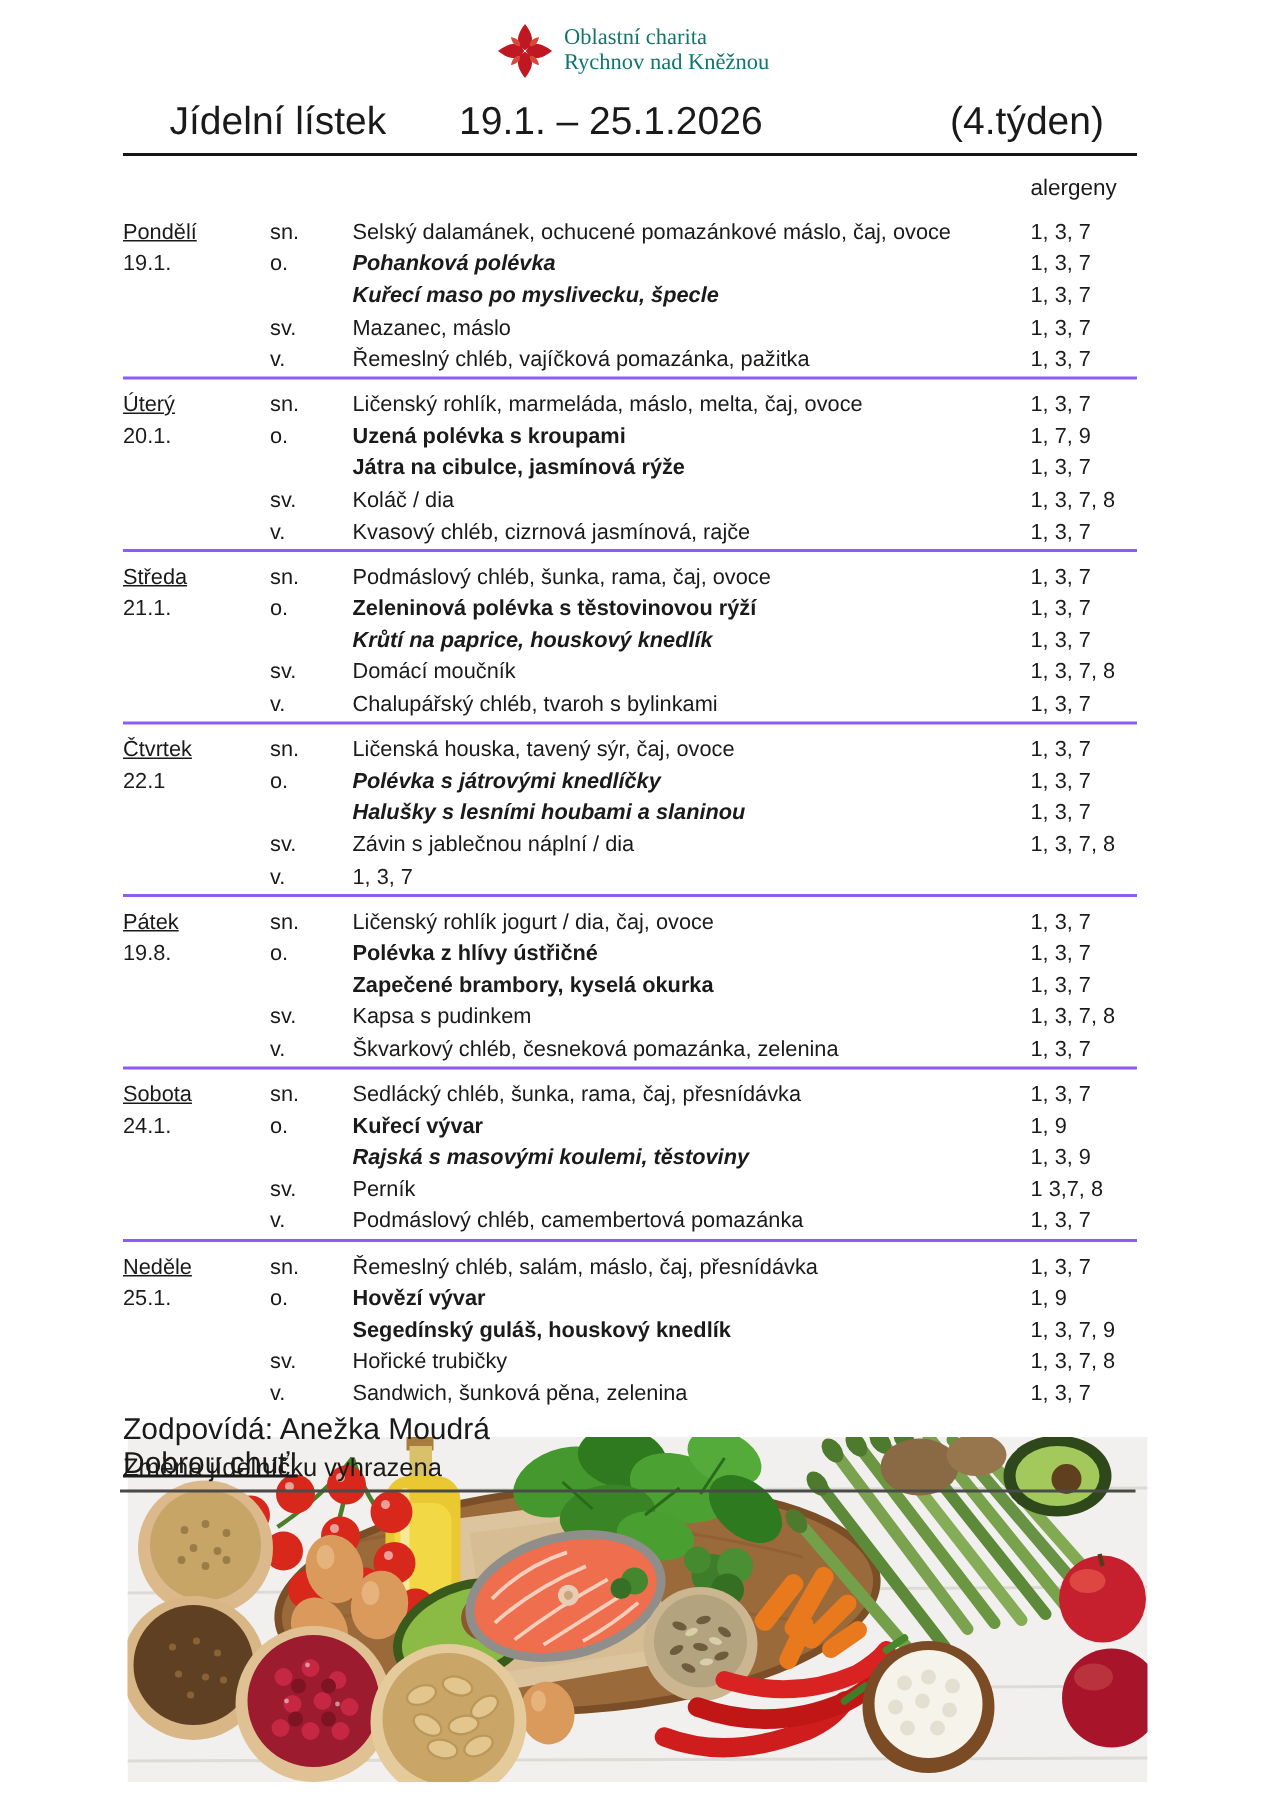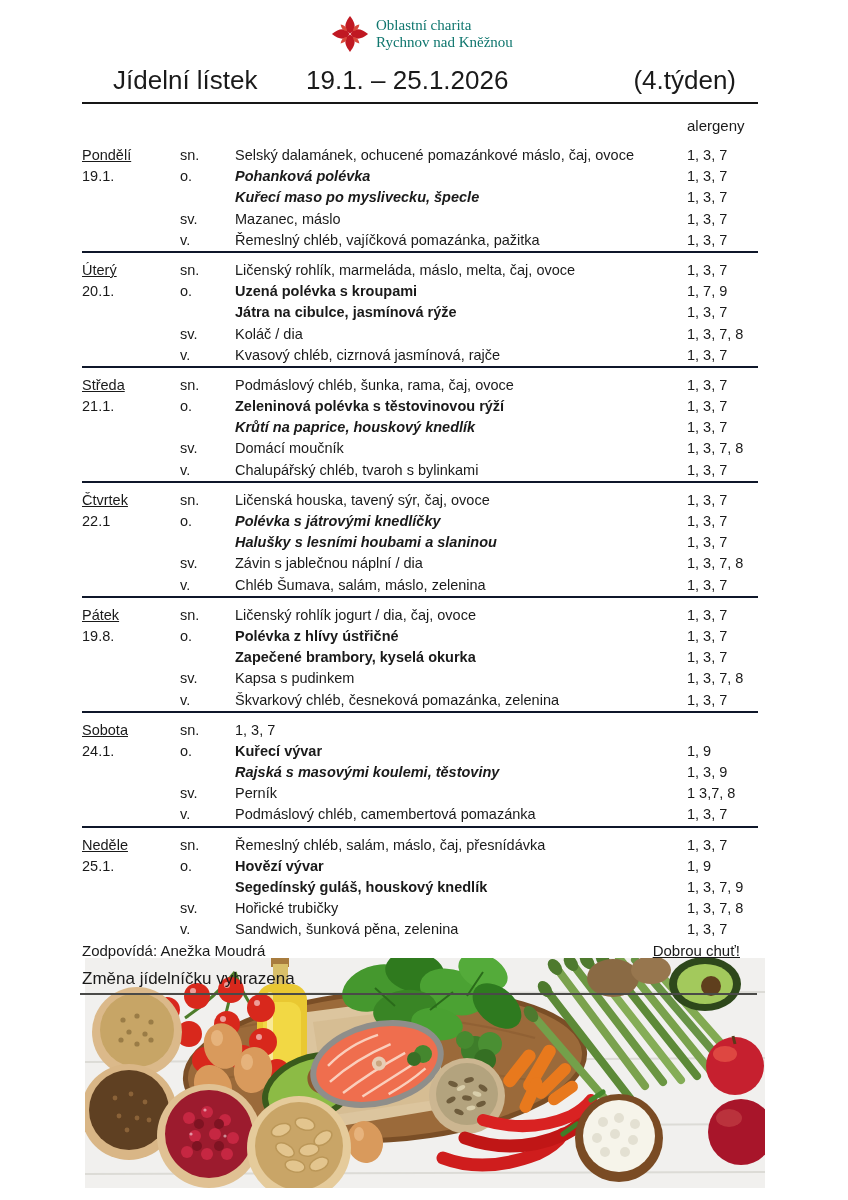--- a/index.html
+++ b/index.html
@@ -15,31 +15,31 @@
   
   .title-row { position:absolute; left:82px; top:62px; width:676px; height:40px;
                border-bottom:2px solid #161616; font-size:26px; }
   .title-row span { position:absolute; bottom:6px; white-space:nowrap; }
   .t1 { left:12px;margin-left:19px; } .t2 { left:224px; } .t3 { right:22px; }
 
   .alergeny { position:absolute; left:687px; top:117px; font-size:15px; }
 
   
   .menu { position:absolute; left:82px; top:145px; width:676px; }
-  .day-block { border-bottom:2px solid #0f172a; margin-bottom:7px; }
+  .day-block { border-bottom:2px solid #8b5cf6; margin-bottom:7px; }
   .day-block.no-border { border-bottom:none; }
   .menu-row { display:grid; grid-template-columns:98px 55px 452px 71px;
               line-height:21.2px; height:21.2px; font-size:14.5px; white-space:nowrap; }
   .day-name { text-decoration:underline; }
   .bold { font-weight:700; }
   .bold-italic { font-weight:700; font-style:italic; }
 
   
   .footer-row1 { position:absolute; left:82px; top:942px; width:658px; display:flex;
-                 justify-content:space-between; font-size:15px; z-index:3; }
+                 justify-content:space-between; font-size:20px; z-index:3;flex-direction:column; }
   .bon-appetit { text-decoration:underline; }
   .footer-note { position:absolute; left:82px; top:969px; font-size:17px; z-index:3; }
   .footer-rule { position:absolute; left:80px; top:993px; width:677px; height:2px;
                  background:#4a4a48; z-index:2; }
 
   
   .photo { position:absolute; left:85px; top:958px; z-index:1; }
 </style>
 </head>
 <body>
@@ -196,21 +196,20 @@
       </div>
       <div class="menu-row">
         <span class="c1"></span>
         <span class="c2">sv.</span>
         <span class="c3">Závin s jablečnou náplní / dia</span>
         <span class="c4">1, 3, 7, 8</span>
       </div>
       <div class="menu-row">
         <span class="c1"></span>
         <span class="c2">v.</span>
-        <span class="c3">Chléb Šumava, salám, máslo,  zelenina</span>
         <span class="c4">1, 3, 7</span>
       </div>
     </section>
 
     <section class="day-block">
       <div class="menu-row">
         <span class="c1 day-name">Pátek</span>
         <span class="c2">sn.</span>
         <span class="c3">Ličenský rohlík jogurt / dia, čaj, ovoce</span>
         <span class="c4">1, 3, 7</span>
@@ -238,20 +237,21 @@
         <span class="c2">v.</span>
         <span class="c3">Škvarkový chléb, česneková pomazánka, zelenina</span>
         <span class="c4">1, 3, 7</span>
       </div>
     </section>
 
     <section class="day-block">
       <div class="menu-row">
         <span class="c1 day-name">Sobota</span>
         <span class="c2">sn.</span>
+        <span class="c3">Sedlácký chléb, šunka, rama, čaj, přesnídávka</span>
         <span class="c4">1, 3, 7</span>
       </div>
       <div class="menu-row">
         <span class="c1">24.1.</span>
         <span class="c2">o.</span>
         <span class="c3 bold">Kuřecí vývar</span>
         <span class="c4">1, 9</span>
       </div>
       <div class="menu-row">
         <span class="c1"></span>

